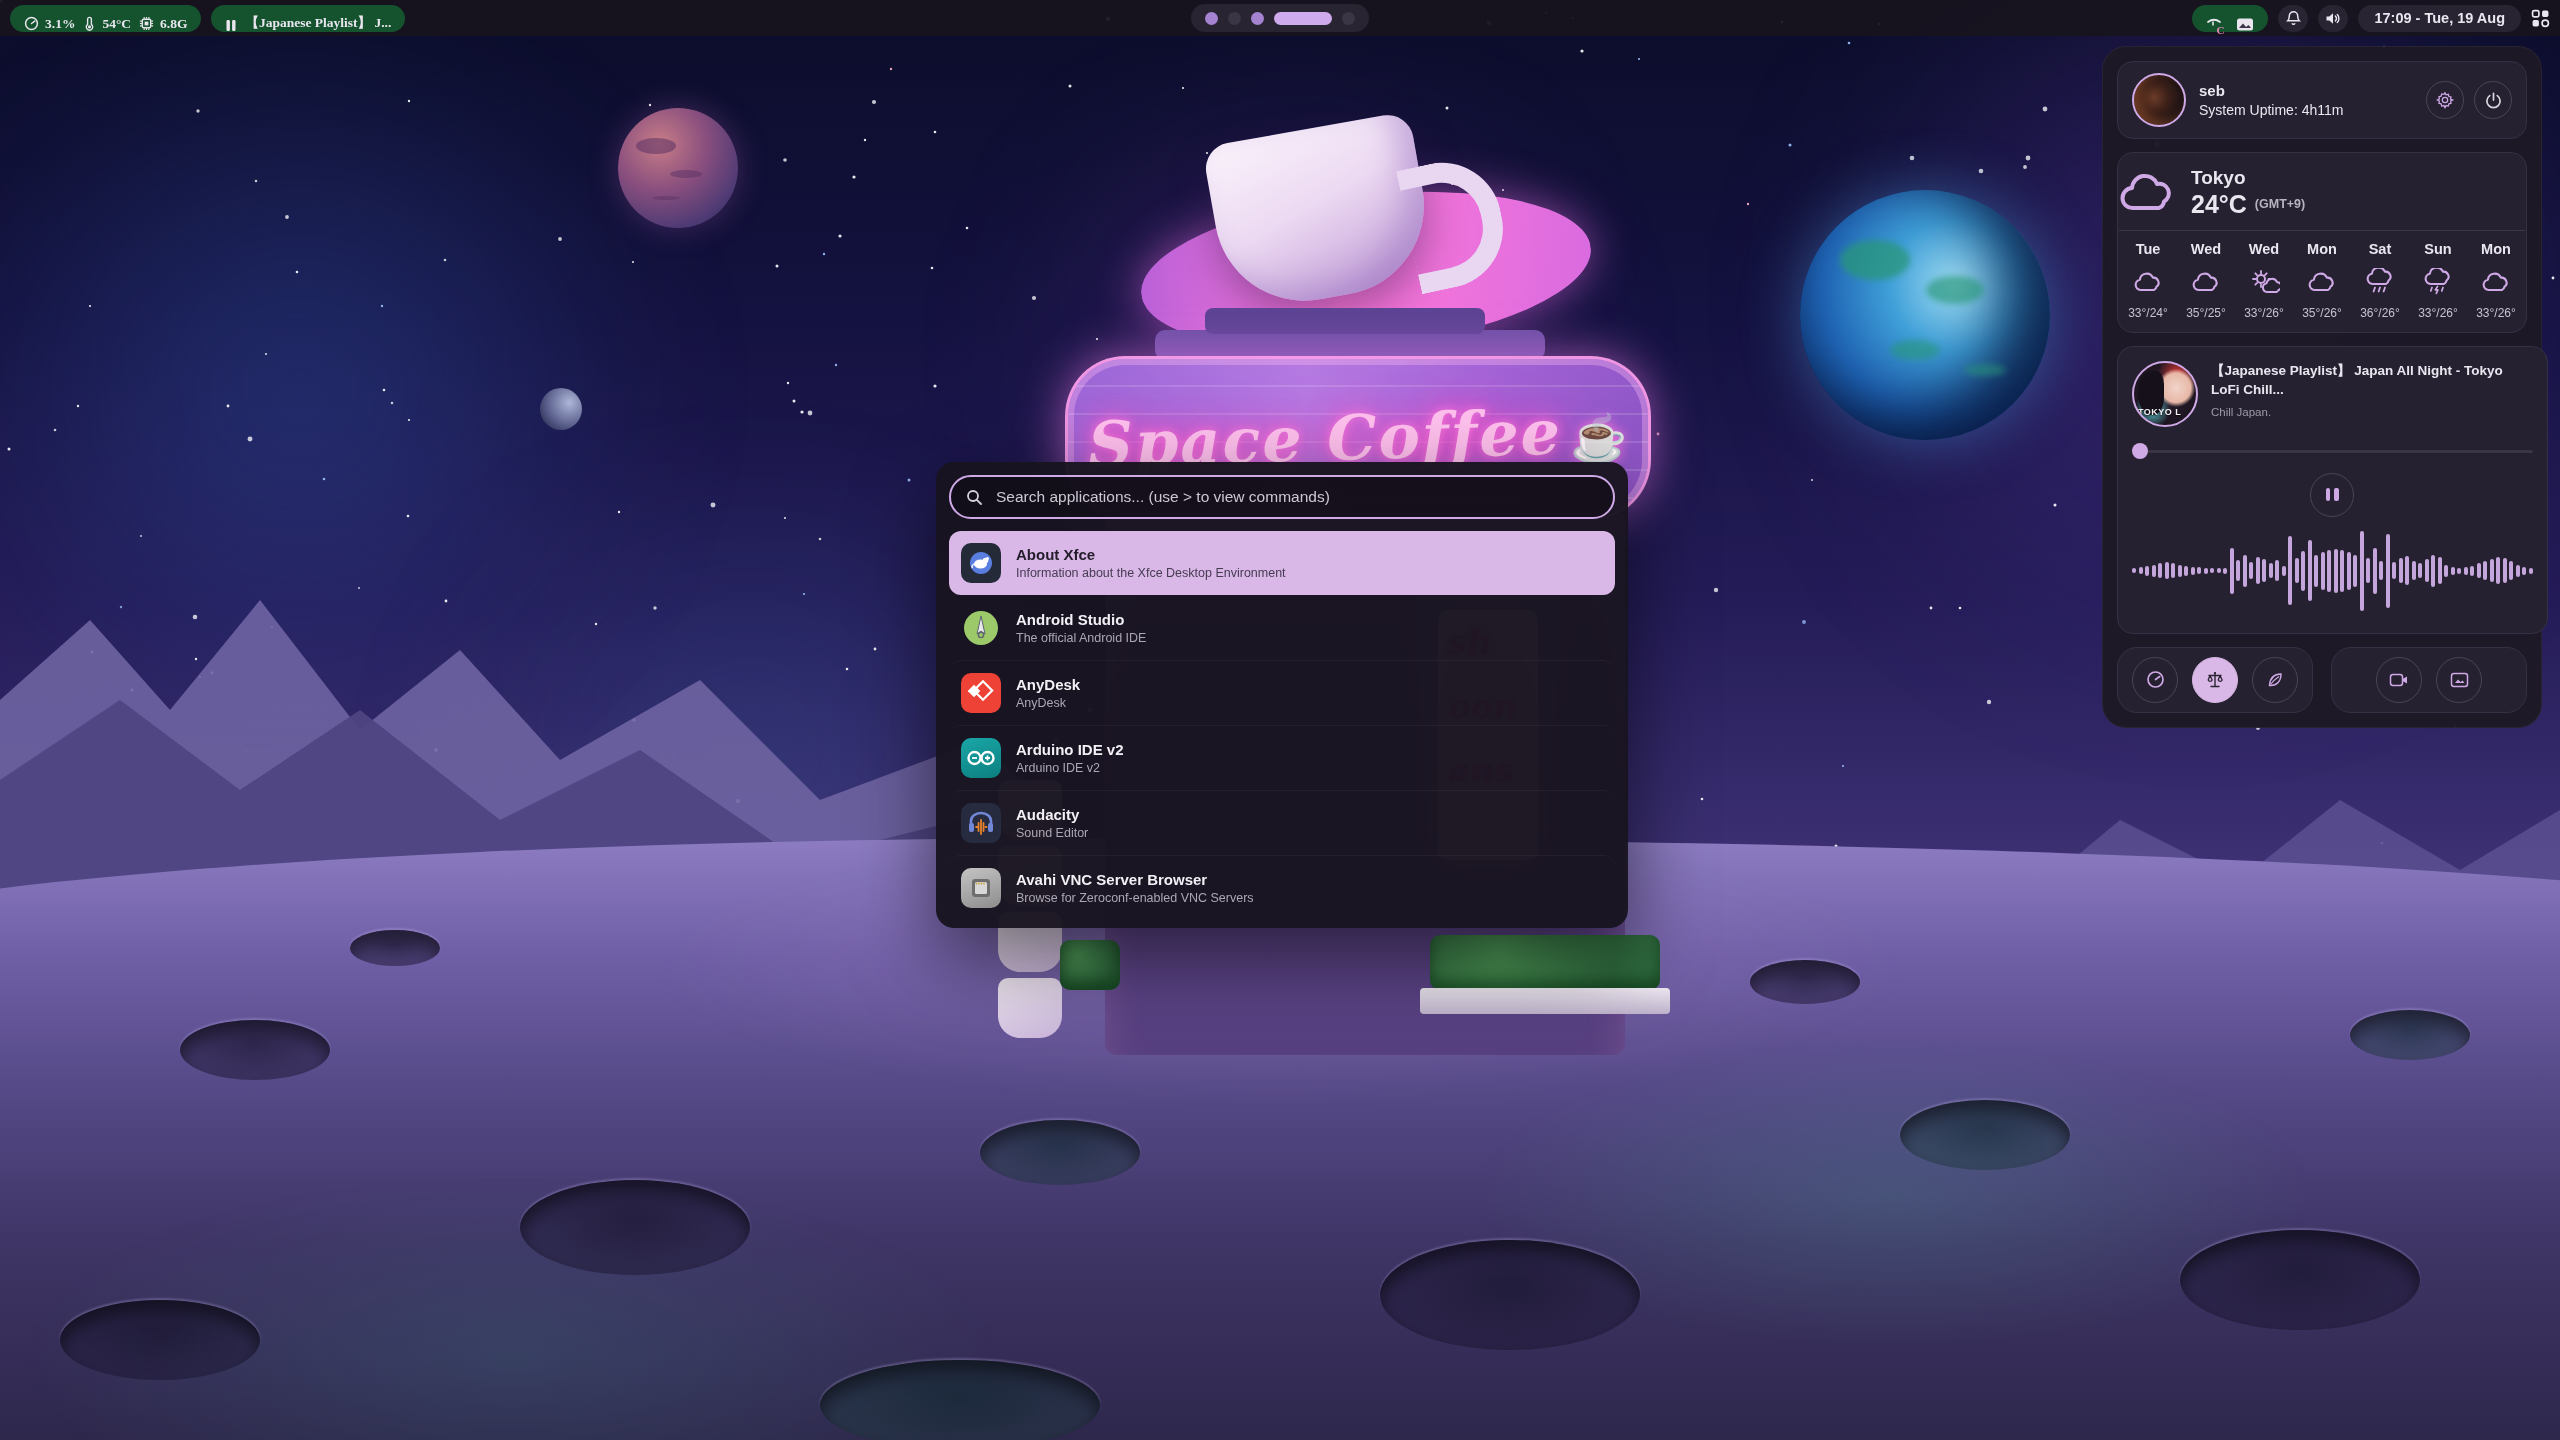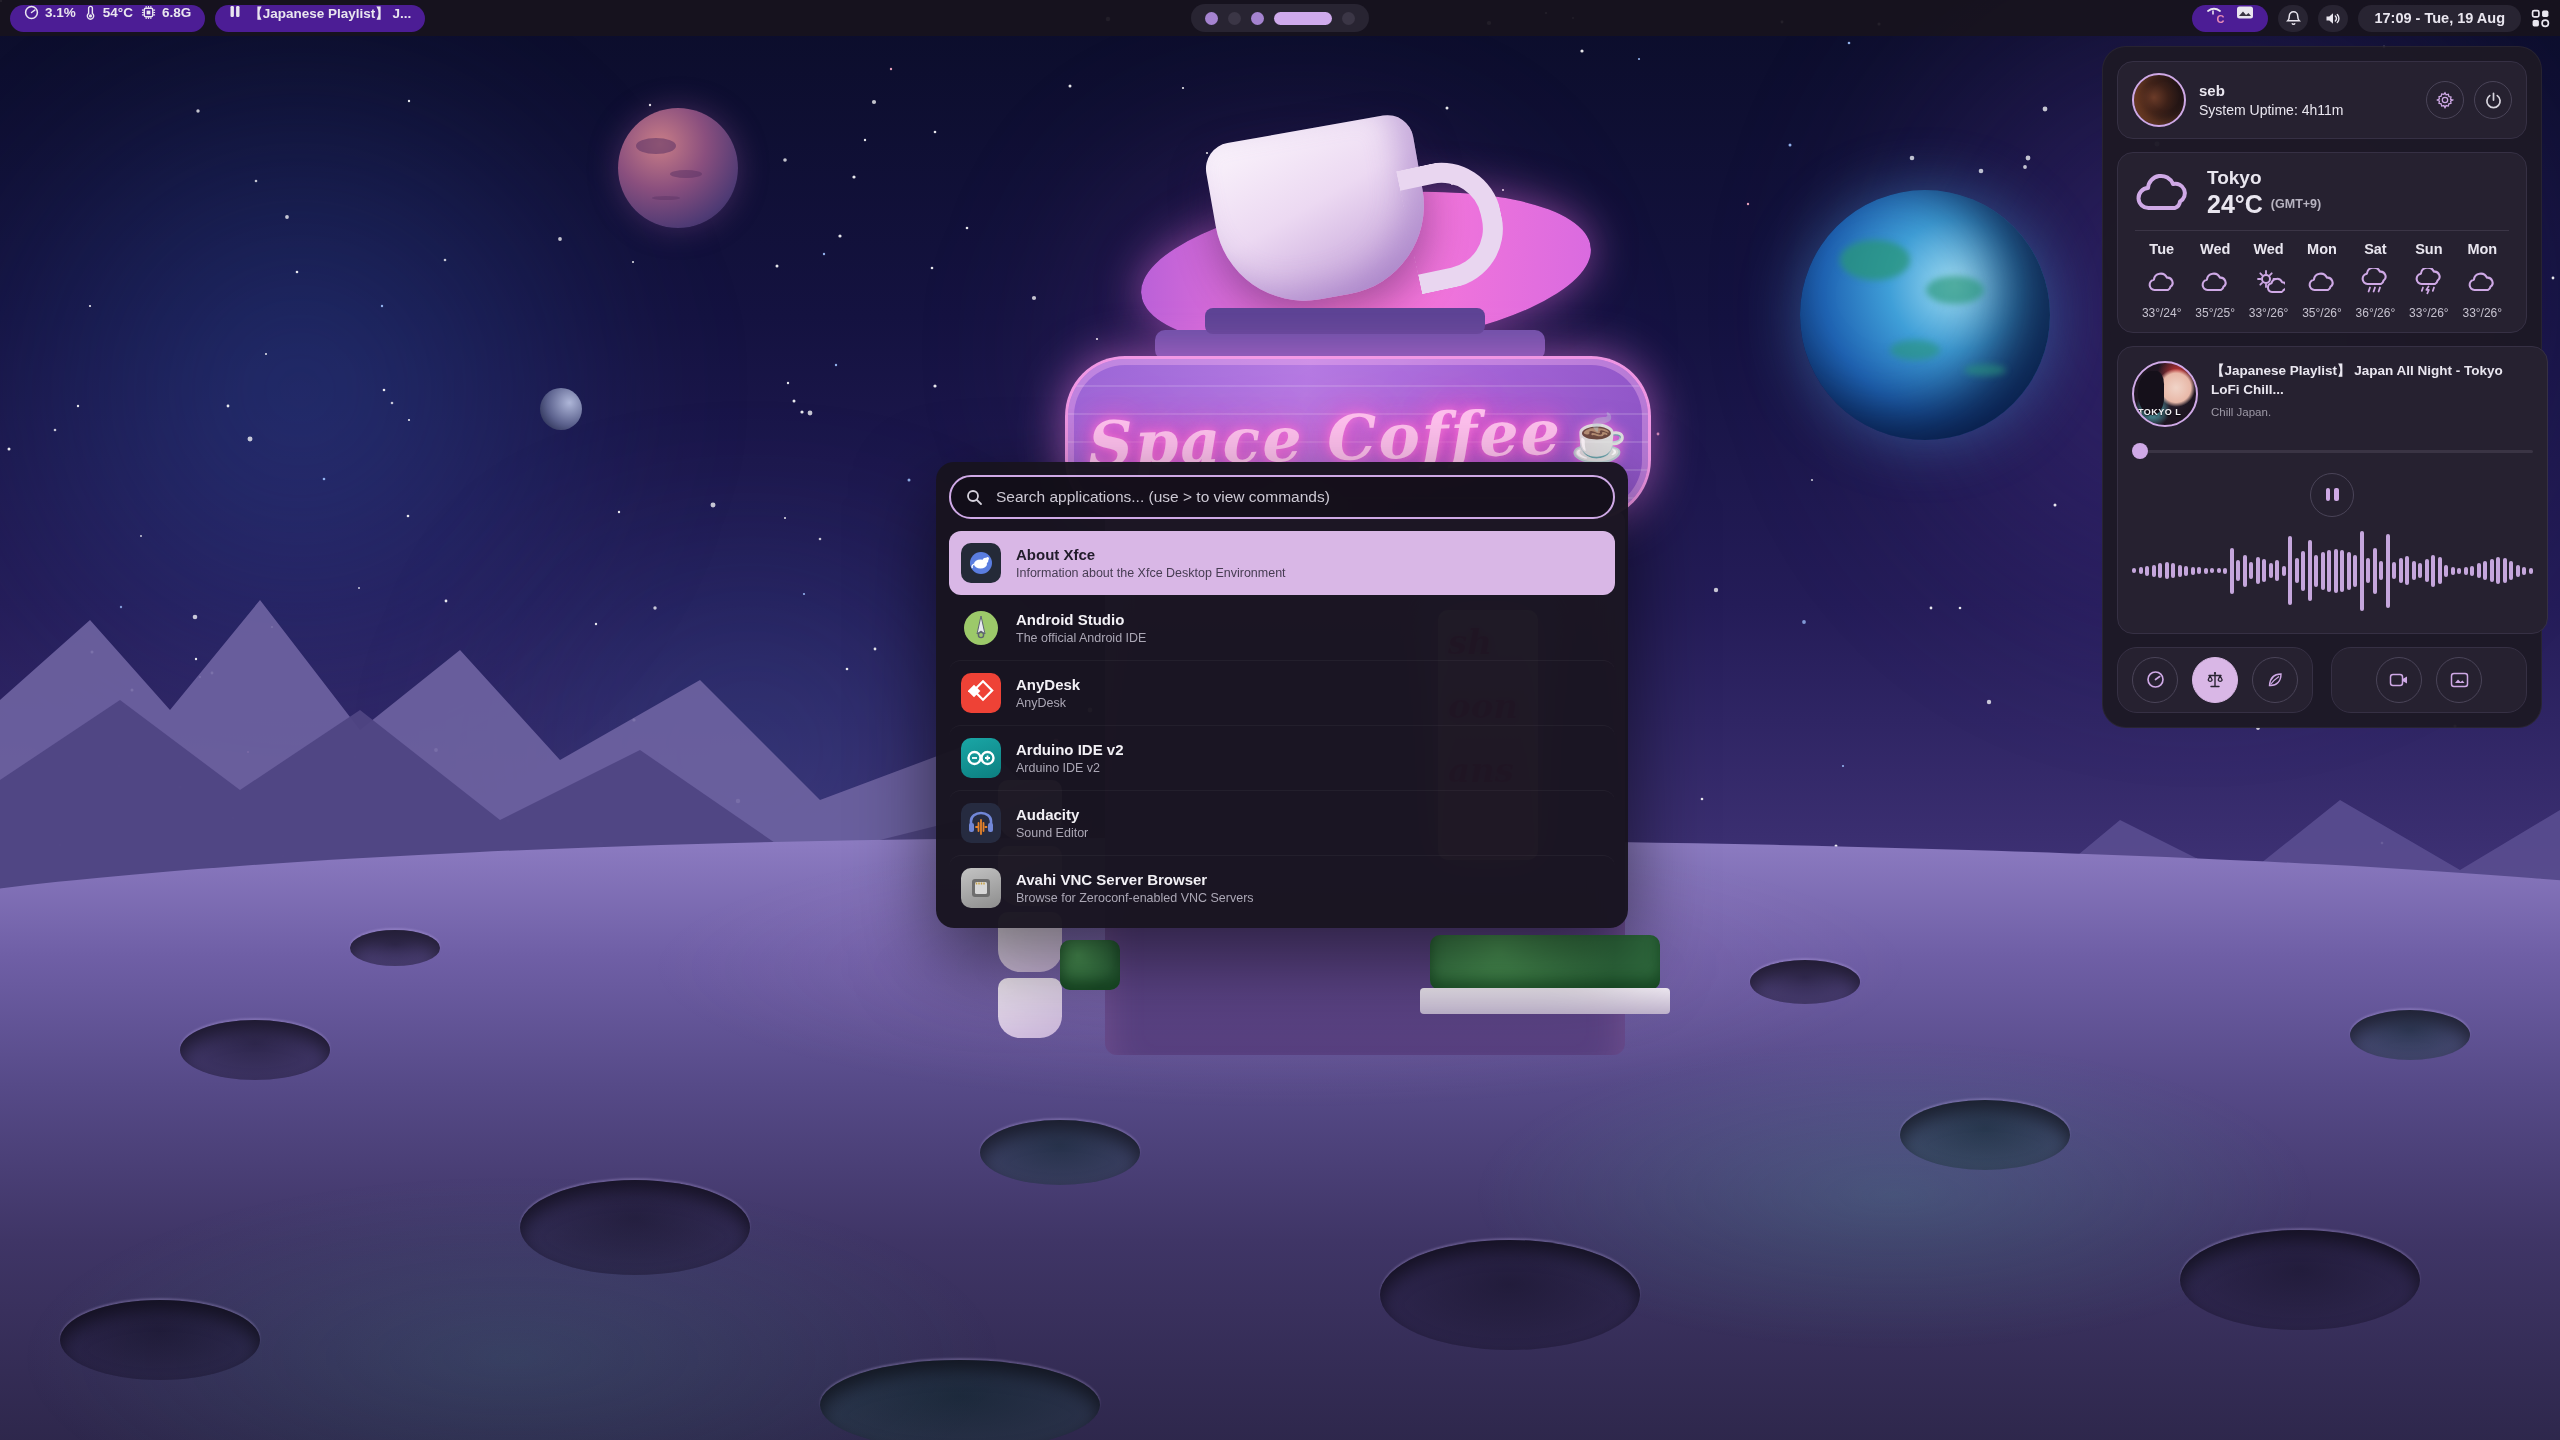--- a/index.html
+++ b/index.html
@@ -75,21 +75,21 @@
   .hedge{position:absolute;background:radial-gradient(circle at 30% 30%,#4e9a58,#2f6b3e 70%);border-radius:10px;
     box-shadow:inset 0 -10px 14px rgba(0,40,10,.5);}
   .planter{position:absolute;background:linear-gradient(180deg,#efe9f2,#bfb3cc);border-radius:4px;}
   .cupstack{position:absolute;left:8px;top:690px;width:64px;height:270px;display:flex;flex-direction:column;gap:6px;}
   .cupstack div{height:60px;border-radius:10px 10px 22px 22px;background:linear-gradient(160deg,#f4ecf6,#c9b4da);}
 
   
   .topbar{position:absolute;left:0;top:0;width:100%;height:36px;background:rgba(23,19,30,.94);
     display:flex;align-items:center;justify-content:space-between;padding:0 10px;box-sizing:border-box;z-index:50;}
   .tb-group{display:flex;align-items:center;gap:10px;}
-  .pill{display:flex;align-items:flex-start;gap:8px;background:#4c1d95;border-radius:15px;height:27px;padding:0 14px;font-size:13.5px;font-weight:700;}
+  .pill{display:flex;align-items:flex-end;gap:8px;background:#14532d;border-radius:15px;height:27px;padding:0 14px;font-size:13.5px;font-weight:700;font-family:Liberation Serif, serif;}
   .pill .seg{display:flex;align-items:center;gap:6px;}
   .icon-svg{display:block;}
   .ws-pill{position:absolute;left:50%;top:4px;transform:translateX(-50%);display:flex;align-items:center;gap:10px;
     background:#282432;border-radius:15px;height:28px;padding:0 14px;}
   .ws-dot{width:13px;height:13px;border-radius:7px;background:#3b3646;}
   .ws-dot.on{background:#a583d0;}
   .ws-dot.active{width:58px;background:#cfaaec;}
   .tray-circle{display:flex;align-items:center;justify-content:center;width:30px;height:27px;background:#282432;border-radius:14px;}
   .clock-pill{background:#282432;border-radius:15px;height:27px;display:flex;align-items:center;padding:0 16px;font-size:14.5px;font-weight:700;}
 
@@ -118,21 +118,21 @@
   .card{background:#262130;border:1px solid #363044;border-radius:16px;}
   .user-card{display:flex;align-items:center;gap:13px;padding:11px 14px;}
   .avatar{width:50px;height:50px;border-radius:50%;border:2.5px solid #cfa9e6;flex:none;
     background:radial-gradient(circle at 40% 45%,#6b3b28 0%,#3c2018 35%,#1c1214 70%,#120d10 100%);
     box-shadow:inset 6px -4px 10px rgba(222,120,60,.35);}
   .user-name{font-size:15px;font-weight:700;}
   .user-uptime{font-size:14px;margin-top:3px;}
   .user-actions{margin-left:auto;display:flex;gap:10px;}
   .round-btn{width:38px;height:38px;border-radius:50%;border:1.5px solid #4a4458;display:flex;align-items:center;justify-content:center;background:transparent;}
 
-  .weather-card{padding:14px 17px 12px;}
+  .weather-card{padding:14px 1px 12px;}
   .weather-head{display:flex;align-items:center;gap:14px;}
   .w-city{font-size:19px;font-weight:700;line-height:1.2;}
   .w-temp-row{display:flex;align-items:center;gap:8px;}
   .w-temp{font-size:25px;font-weight:800;}
   .w-tz{font-size:12.5px;font-weight:700;color:#b7b3c0;}
   .w-divider{height:1px;background:#3b3546;margin:11px 0 10px;}
   .forecast{display:grid;grid-template-columns:repeat(7,1fr);text-align:center;}
   .f-day{font-size:14.5px;font-weight:700;}
   .f-icon{height:34px;display:flex;align-items:center;justify-content:center;margin-top:8px;}
   .f-temps{font-size:12px;color:#c6c2cf;margin-top:7px;}

